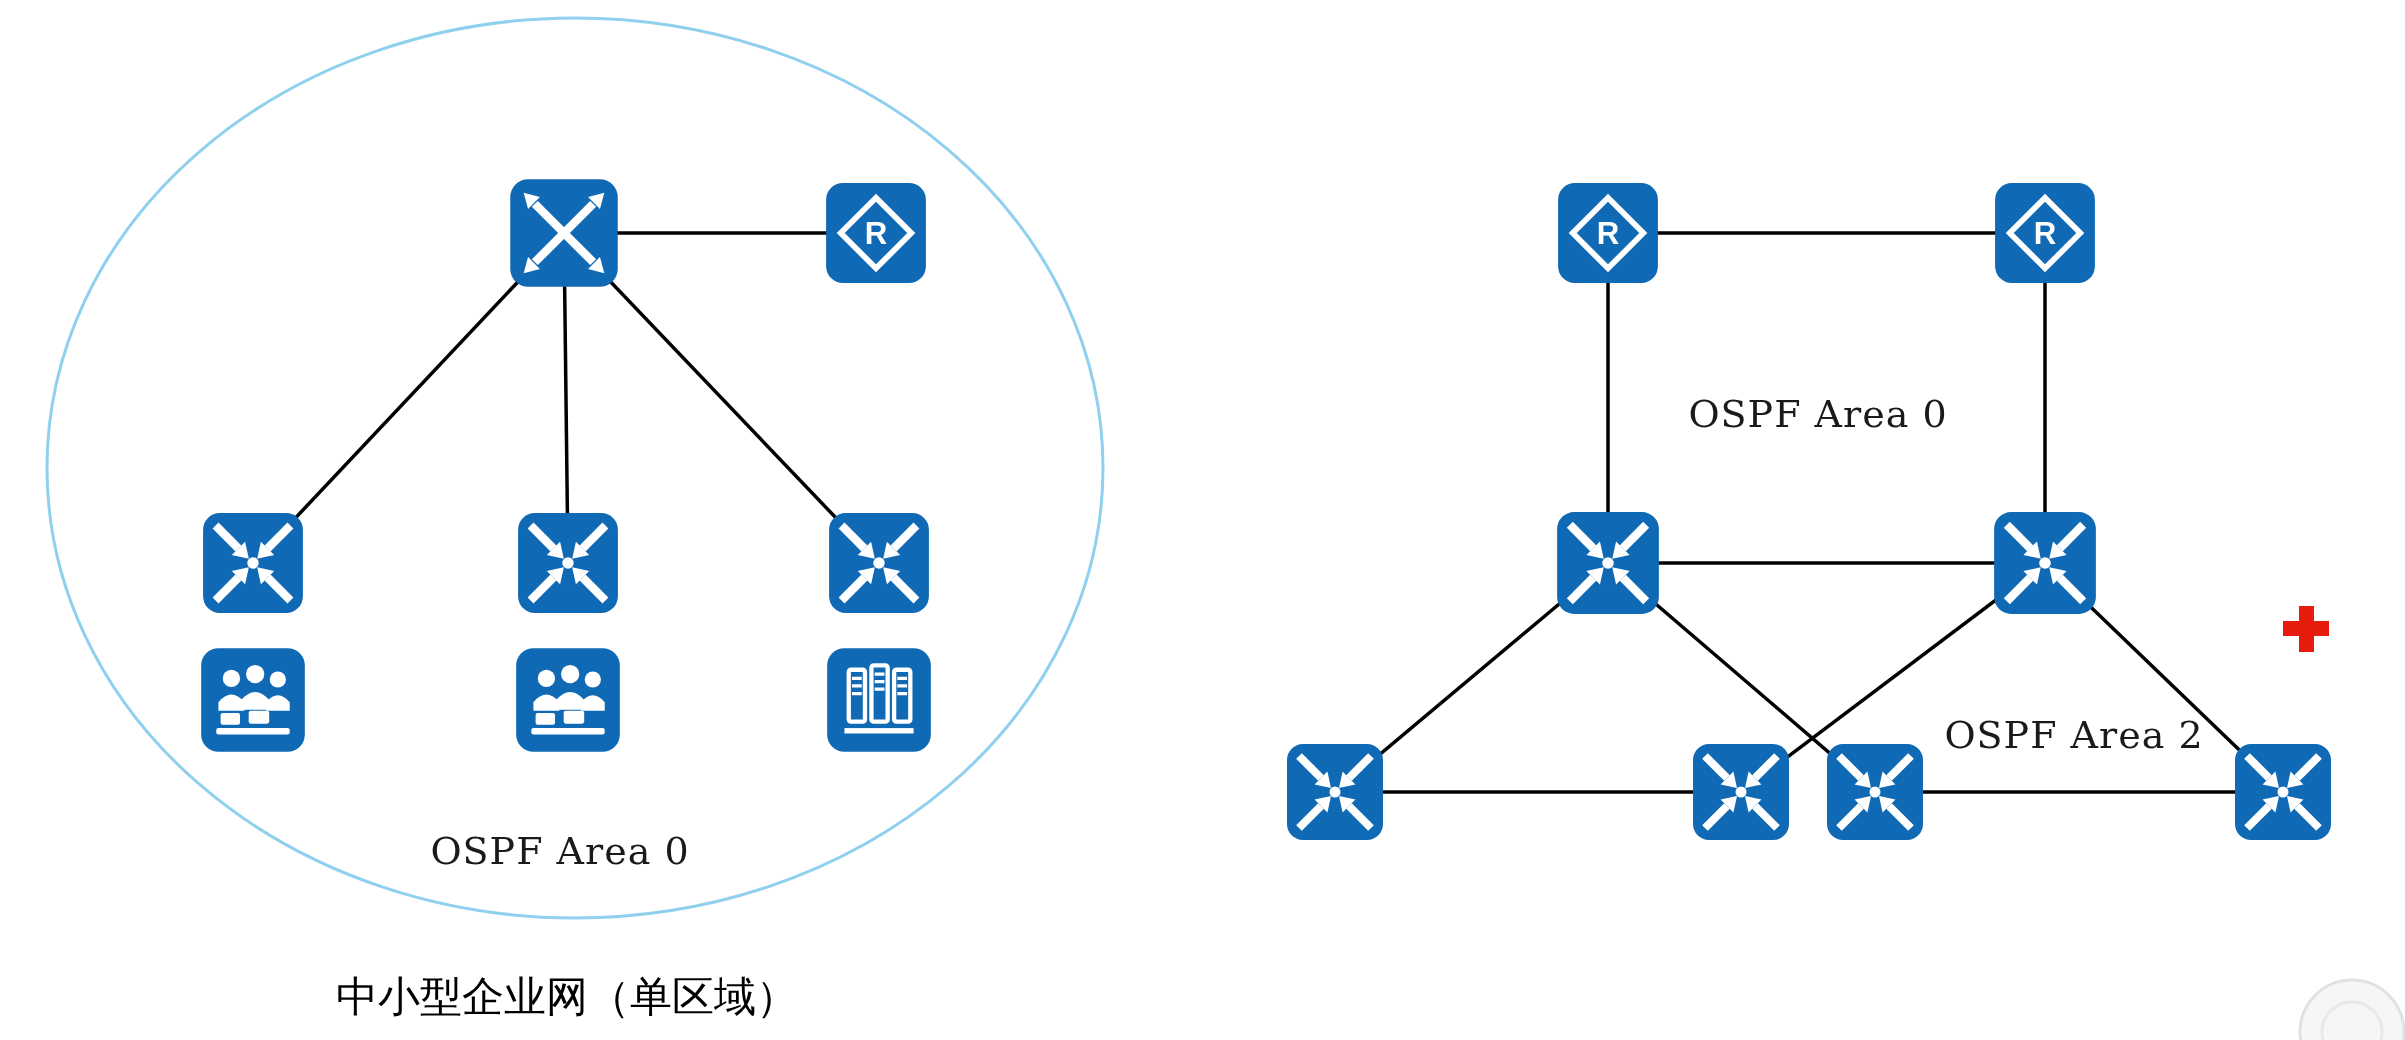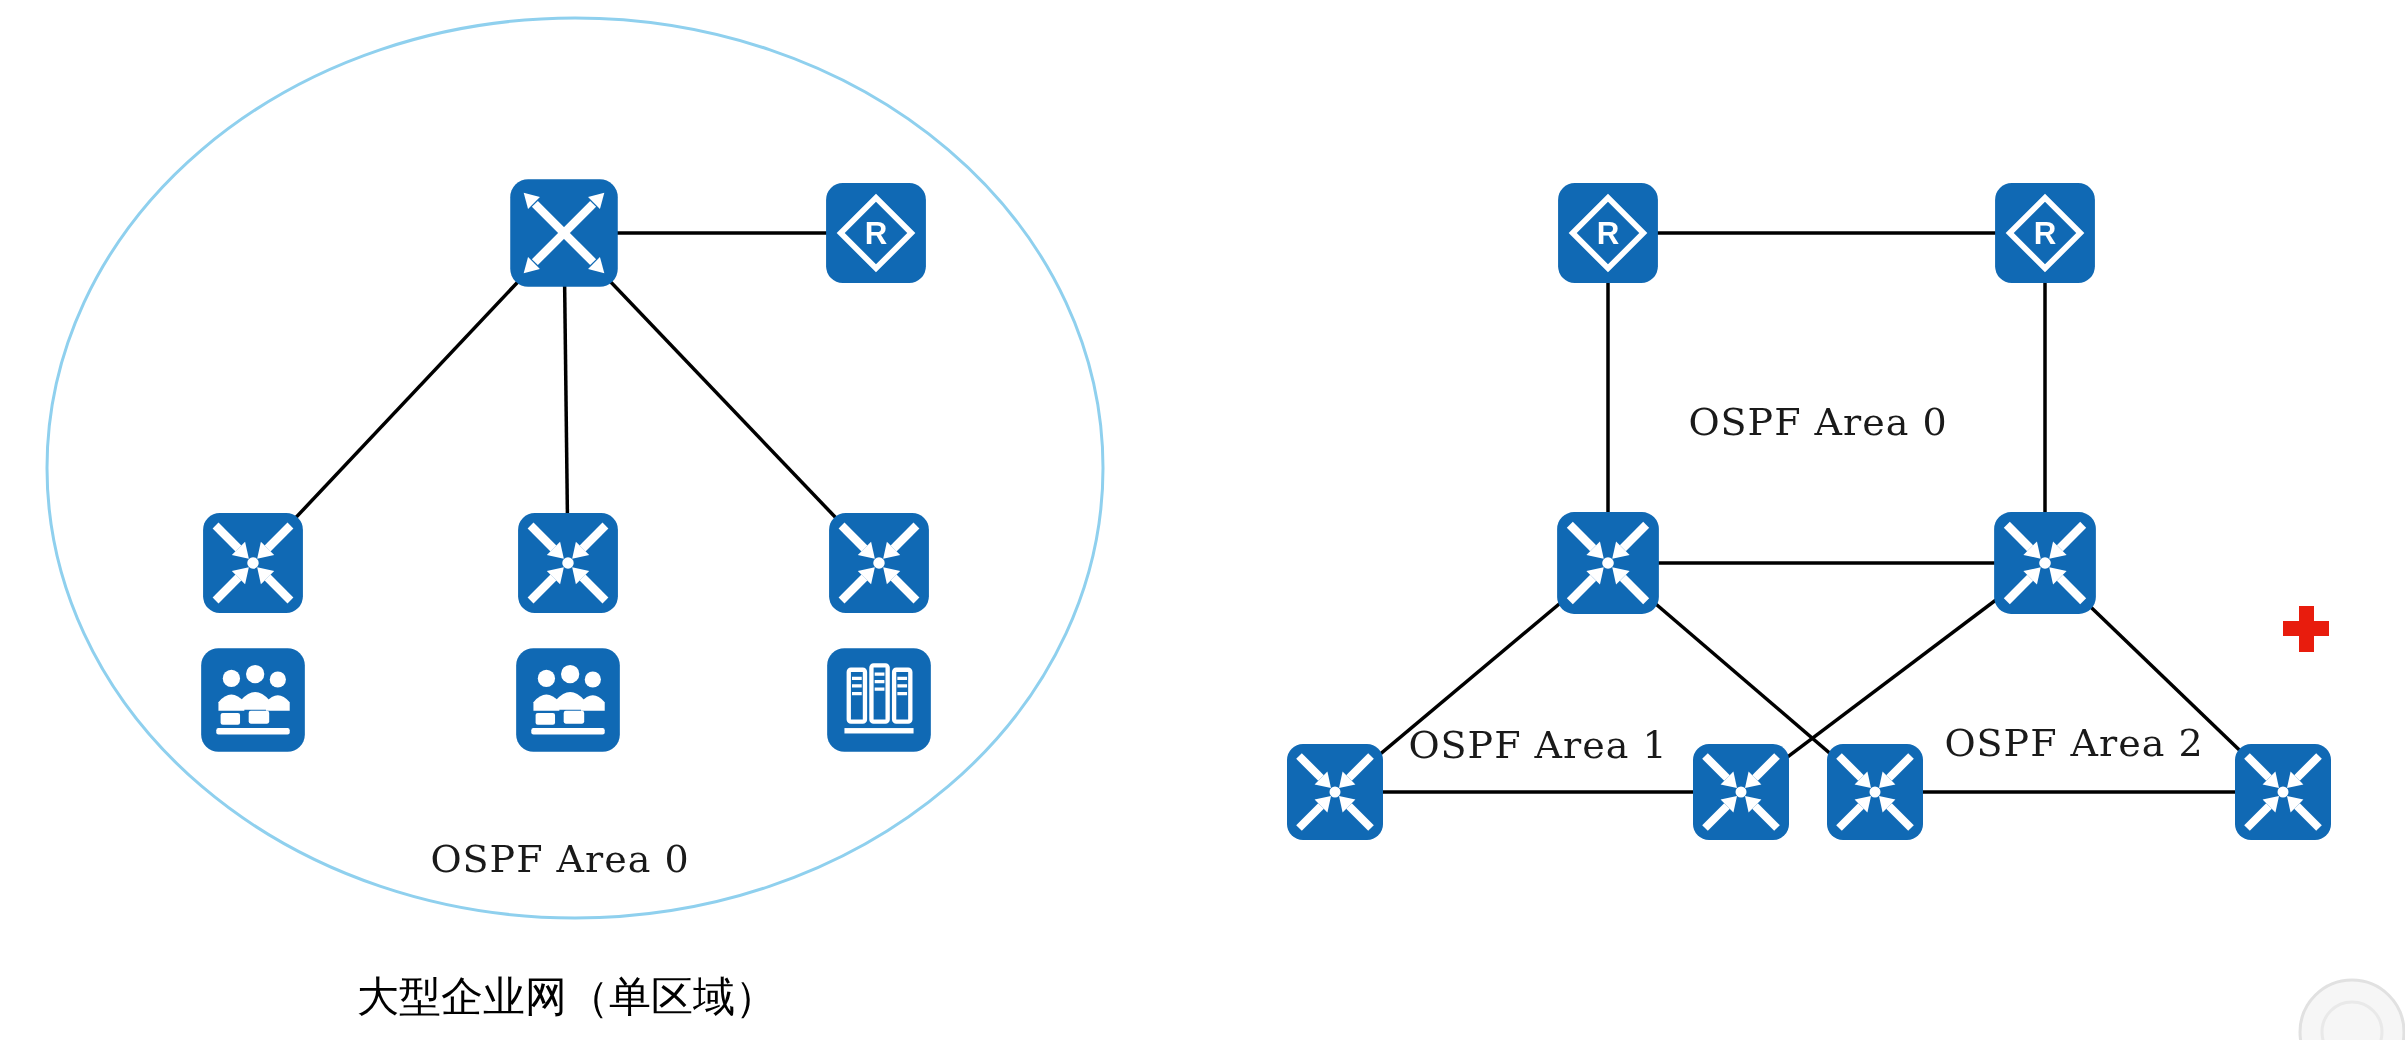--- a/index.html
+++ b/index.html
@@ -32,21 +32,20 @@
   .label{
     position:absolute;
     transform:translate(-50%,-50%);
     white-space:nowrap;
     color:#1a1a1a;
   }
   .area-label{
     font-family:"DejaVu Serif","Liberation Serif",serif;
     font-size:38px;
     letter-spacing:1px;
-    margin-top:8px;
   }
   .caption{
     font-family:"DejaVu Serif","Liberation Serif",serif;
     font-size:42px;
     color:#000000;
   }
   .defs-holder{position:absolute;width:0;height:0;overflow:hidden;}
 </style>
 </head>
 <body>
@@ -185,21 +184,21 @@
         <use href="#icon-users"></use>
       </svg>
   </div>
   <div class="node" style="left:879px;top:700px;width:108px;height:108px">
     <svg viewBox="0 0 100 100">
         <use href="#icon-server"></use>
       </svg>
   </div>
 
   <div class="label area-label" style="left:560px;top:851px">OSPF Area 0</div>
-  <div class="label caption" style="left:567px;top:997px">大型企业网（单区域）</div>
+  <div class="label caption" style="left:567px;top:997px">中小型企业网（单区域）</div>
 
   <div class="node" style="left:1608px;top:233px;width:104px;height:104px">
     <svg viewBox="0 0 100 100">
         <use href="#icon-router"></use>
       </svg>
   </div>
   <div class="node" style="left:2045px;top:233px;width:104px;height:104px">
     <svg viewBox="0 0 100 100">
         <use href="#icon-router"></use>
       </svg>
@@ -229,16 +228,15 @@
         <use href="#icon-switch"></use>
       </svg>
   </div>
   <div class="node" style="left:2283px;top:792px;width:100px;height:100px">
     <svg viewBox="0 0 100 100">
         <use href="#icon-switch"></use>
       </svg>
   </div>
 
   <div class="label area-label" style="left:1818px;top:414px">OSPF Area 0</div>
-  <div class="label area-label" style="left:1538px;top:737px">OSPF Area 1</div>
   <div class="label area-label" style="left:2074px;top:735px">OSPF Area 2</div>
 
 </div>
 
 </body></html>

